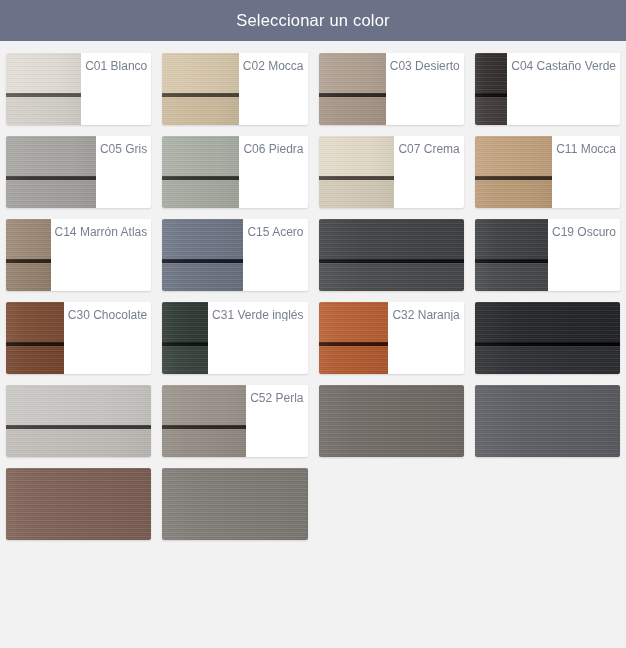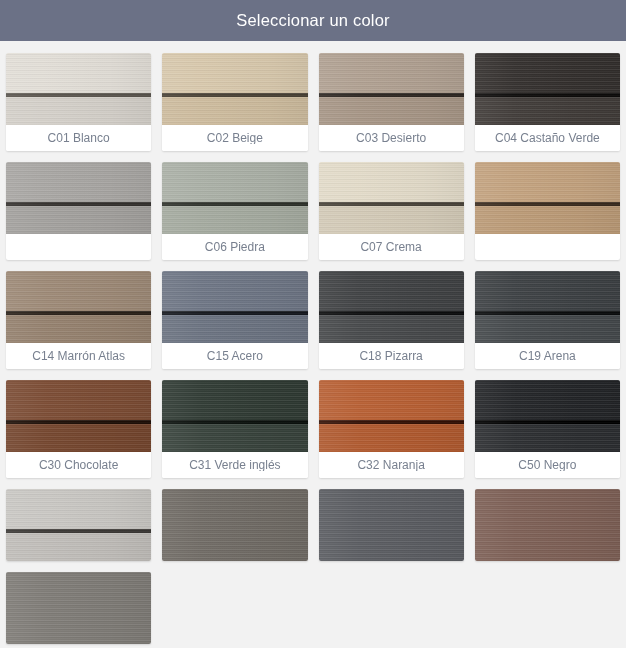--- a/index.html
+++ b/index.html
@@ -48,21 +48,21 @@
     padding: 12px 6px 6px 6px;
   }
 
   
   .card {
     background: #ffffff;
     border-radius: 2px;
     box-shadow: 0 1px 2px rgba(0,0,0,0.13);
     overflow: hidden;
     display: flex;
-    flex-direction: column;
+    flex-direction: row;
     cursor: pointer;
   }
   .swatch {
     position: relative;
     height: 72px;
     width: 100%;
     overflow: hidden;
   }
   
   .plank-top {
@@ -149,21 +149,21 @@
       </div>
       <div class="card">
         <div class="swatch">
           <div class="plank-top" style="background: rgb(216, 200, 172);"></div>
           <div class="groove" style="background: rgb(74, 66, 54);"></div>
           <div class="plank-bottom" style="background: rgb(205, 187, 157);"></div>
           <div class="grain"></div>
           <div class="sheen"></div>
         </div>
         <div class="label">
-          <span class="label-text">C02 Beige</span>
+          <span class="label-text">C02 Mocca</span>
         </div>
       </div>
       <div class="card">
         <div class="swatch">
           <div class="plank-top" style="background: rgb(176, 160, 145);"></div>
           <div class="groove" style="background: rgb(46, 39, 34);"></div>
           <div class="plank-bottom" style="background: rgb(166, 149, 133);"></div>
           <div class="grain"></div>
           <div class="sheen"></div>
         </div>
@@ -184,20 +184,23 @@
         </div>
       </div>
       <div class="card">
         <div class="swatch">
           <div class="plank-top" style="background: rgb(168, 166, 163);"></div>
           <div class="groove" style="background: rgb(53, 50, 47);"></div>
           <div class="plank-bottom" style="background: rgb(162, 160, 157);"></div>
           <div class="grain"></div>
           <div class="sheen"></div>
         </div>
+        <div class="label">
+          <span class="label-text">C05 Gris</span>
+        </div>
       </div>
       <div class="card">
         <div class="swatch">
           <div class="plank-top" style="background: rgb(170, 176, 166);"></div>
           <div class="groove" style="background: rgb(47, 51, 44);"></div>
           <div class="plank-bottom" style="background: rgb(164, 170, 159);"></div>
           <div class="grain"></div>
           <div class="sheen"></div>
         </div>
         <div class="label">
@@ -217,20 +220,23 @@
         </div>
       </div>
       <div class="card">
         <div class="swatch">
           <div class="plank-top" style="background: rgb(195, 162, 126);"></div>
           <div class="groove" style="background: rgb(59, 44, 30);"></div>
           <div class="plank-bottom" style="background: rgb(187, 154, 118);"></div>
           <div class="grain"></div>
           <div class="sheen"></div>
         </div>
+        <div class="label">
+          <span class="label-text">C11 Mocca</span>
+        </div>
       </div>
       <div class="card">
         <div class="swatch">
           <div class="plank-top" style="background: rgb(157, 137, 118);"></div>
           <div class="groove" style="background: rgb(42, 33, 25);"></div>
           <div class="plank-bottom" style="background: rgb(148, 128, 109);"></div>
           <div class="grain"></div>
           <div class="sheen"></div>
         </div>
         <div class="label">
@@ -250,34 +256,31 @@
         </div>
       </div>
       <div class="card">
         <div class="swatch">
           <div class="plank-top" style="background: rgb(63, 65, 67);"></div>
           <div class="groove" style="background: rgb(12, 13, 14);"></div>
           <div class="plank-bottom" style="background: rgb(70, 72, 74);"></div>
           <div class="grain"></div>
           <div class="sheen"></div>
         </div>
-        <div class="label">
-          <span class="label-text">C18 Pizarra</span>
-        </div>
       </div>
       <div class="card">
         <div class="swatch">
           <div class="plank-top" style="background: rgb(60, 64, 67);"></div>
           <div class="groove" style="background: rgb(10, 12, 13);"></div>
           <div class="plank-bottom" style="background: rgb(68, 72, 75);"></div>
           <div class="grain"></div>
           <div class="sheen"></div>
         </div>
         <div class="label">
-          <span class="label-text">C19 Arena</span>
+          <span class="label-text">C19 Oscuro</span>
         </div>
       </div>
       <div class="card">
         <div class="swatch">
           <div class="plank-top" style="background: rgb(123, 75, 51);"></div>
           <div class="groove" style="background: rgb(30, 15, 7);"></div>
           <div class="plank-bottom" style="background: rgb(116, 69, 45);"></div>
           <div class="grain"></div>
           <div class="sheen"></div>
         </div>
@@ -310,35 +313,44 @@
         </div>
       </div>
       <div class="card">
         <div class="swatch">
           <div class="plank-top" style="background: rgb(34, 36, 39);"></div>
           <div class="groove" style="background: rgb(0, 0, 0);"></div>
           <div class="plank-bottom" style="background: rgb(43, 45, 48);"></div>
           <div class="grain"></div>
           <div class="sheen"></div>
         </div>
-        <div class="label">
-          <span class="label-text">C50 Negro</span>
-        </div>
       </div>
       <div class="card">
         <div class="swatch">
           <div class="plank-top" style="background: rgb(201, 199, 195);"></div>
           <div class="groove" style="background: rgb(60, 57, 54);"></div>
           <div class="plank-bottom" style="background: rgb(192, 189, 185);"></div>
           <div class="grain"></div>
           <div class="sheen"></div>
         </div>
       </div>
       <div class="card">
         <div class="swatch">
+          <div class="plank-top" style="background: rgb(155, 147, 139);"></div>
+          <div class="groove" style="background: rgb(43, 38, 34);"></div>
+          <div class="plank-bottom" style="background: rgb(147, 139, 131);"></div>
+          <div class="grain"></div>
+          <div class="sheen"></div>
+        </div>
+        <div class="label">
+          <span class="label-text">C52 Perla</span>
+        </div>
+      </div>
+      <div class="card">
+        <div class="swatch">
           <div class="plank-top" style="background: rgb(111, 106, 100);"></div>
           <div class="groove" style="background: rgb(111, 106, 100);"></div>
           <div class="plank-bottom" style="background: rgb(111, 106, 100);"></div>
           <div class="grain"></div>
           <div class="sheen"></div>
         </div>
       </div>
       <div class="card">
         <div class="swatch">
           <div class="plank-top" style="background: rgb(90, 92, 97);"></div>

